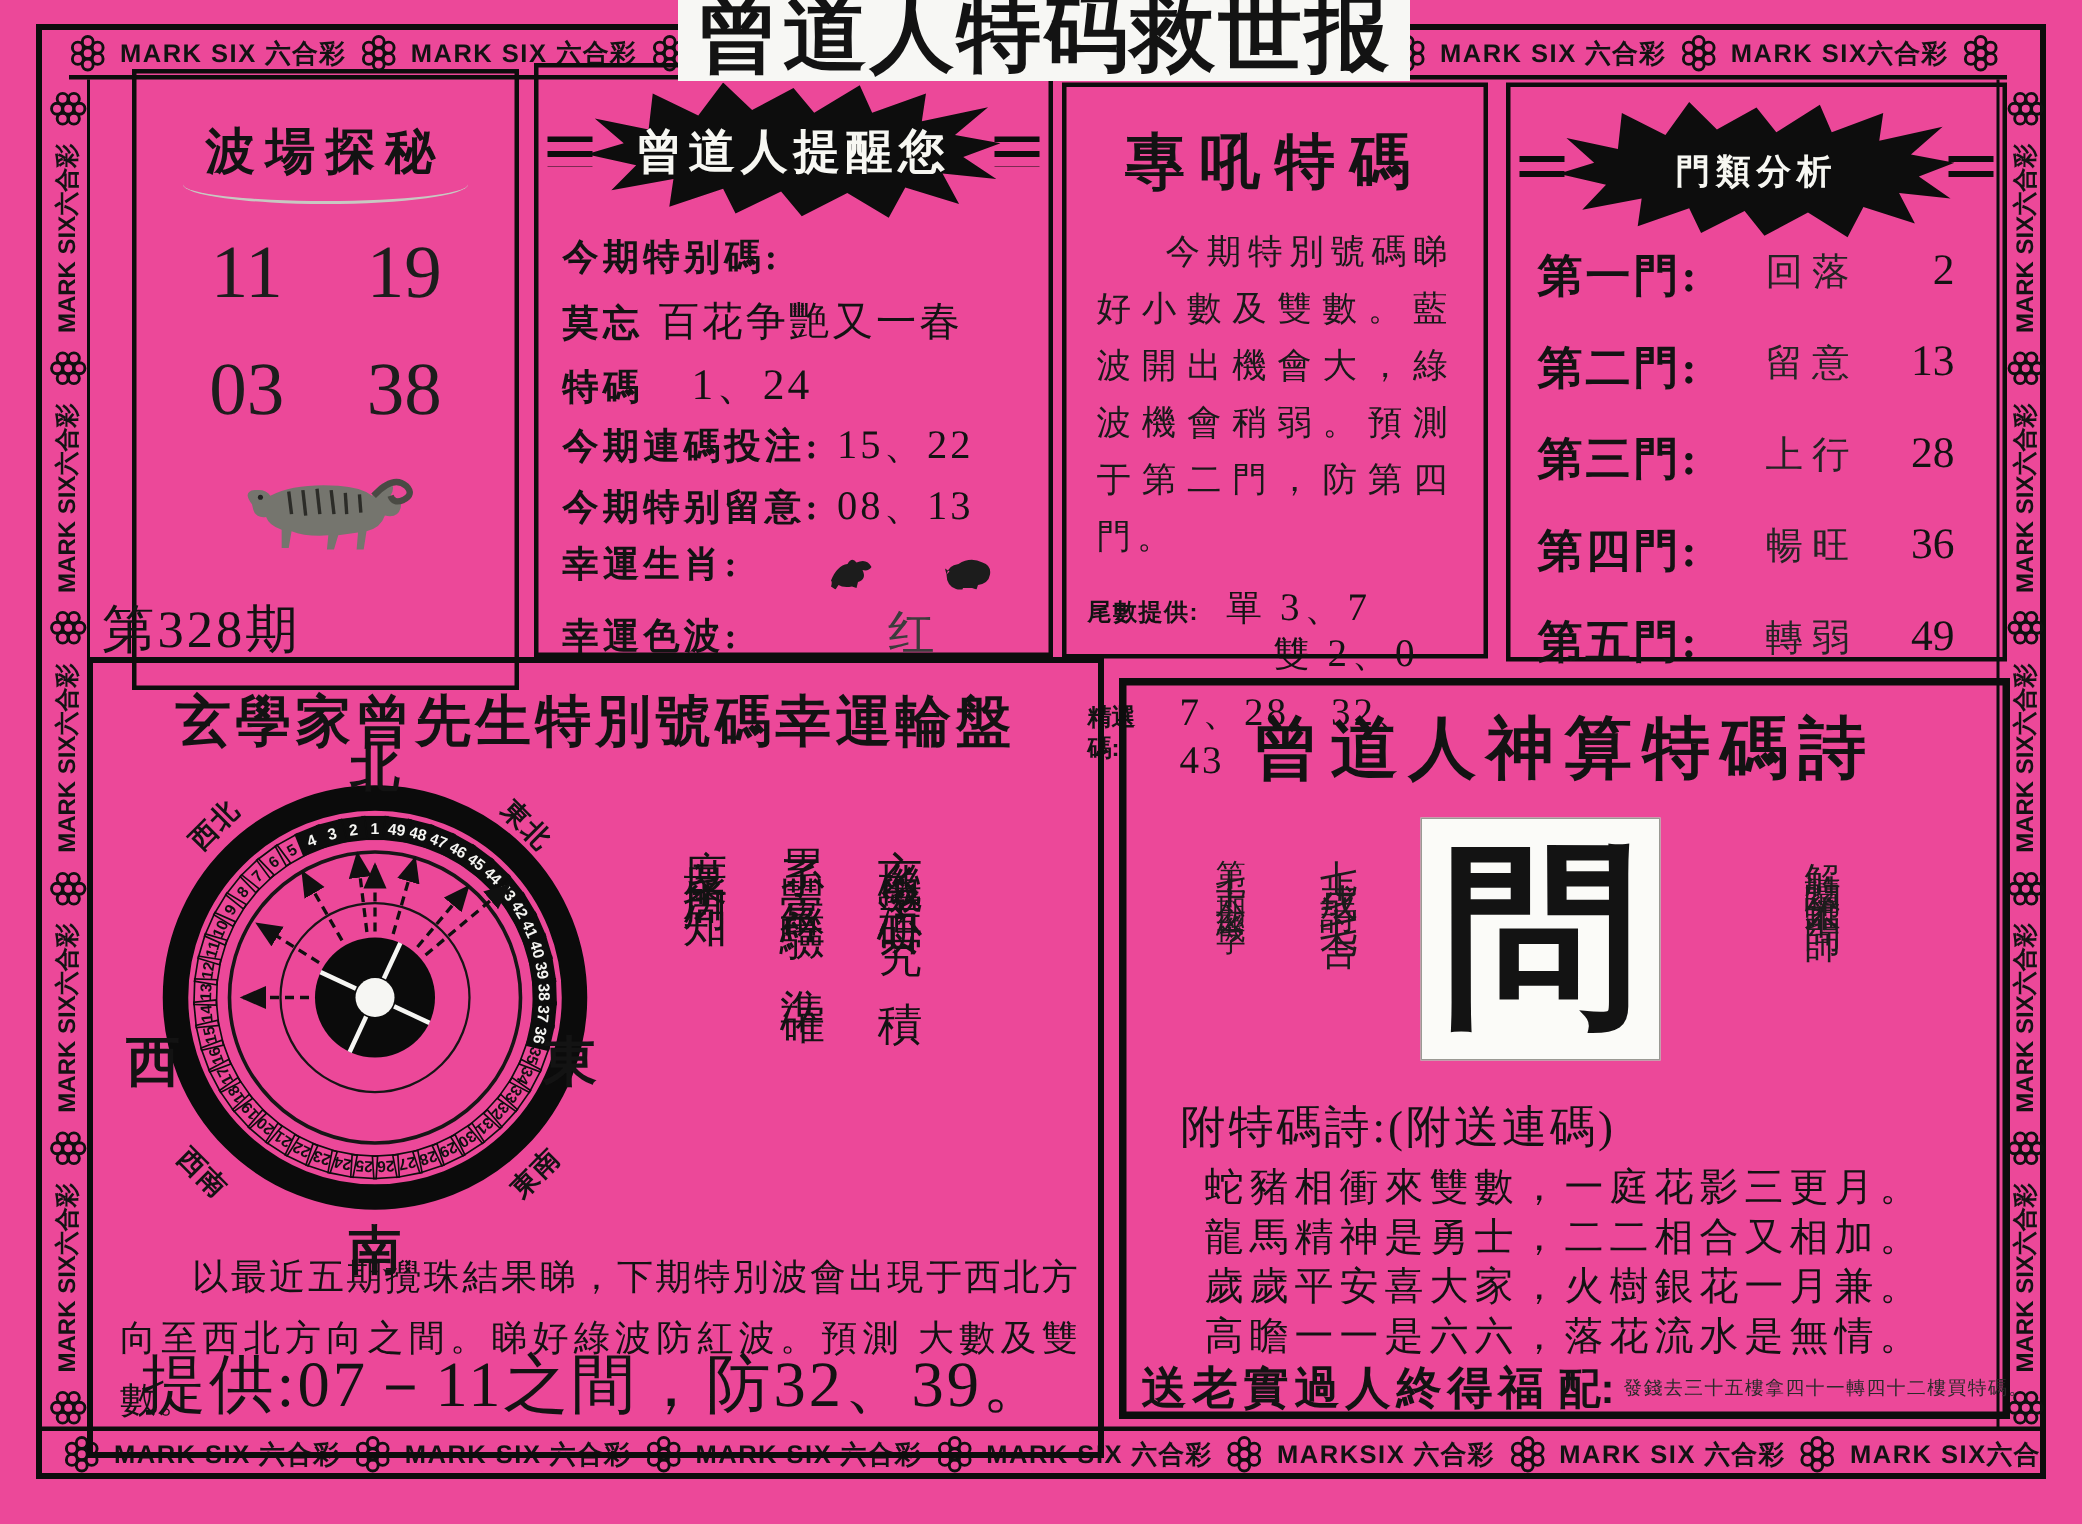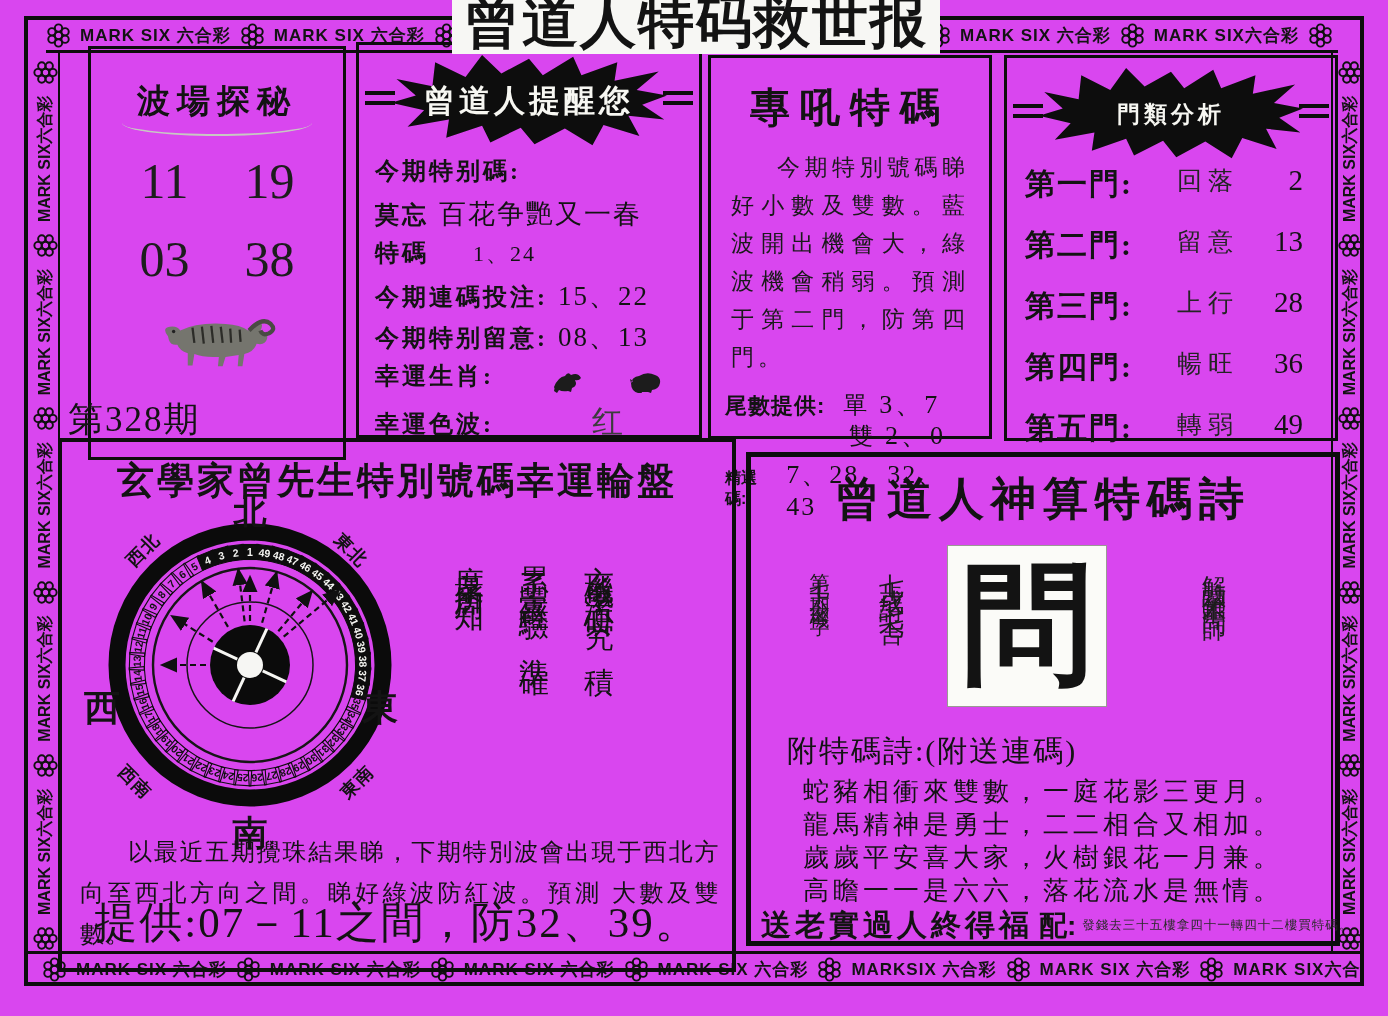--- a/index.html
+++ b/index.html
@@ -1,17 +1,17 @@
 <!DOCTYPE html>
 <html><head>
 <meta charset="utf-8">
 <style>
   *{box-sizing:border-box;margin:0;padding:0}
   html,body{background:#d8d8d4}
-  .page{position:relative;width:1388px;height:1016px;background:#d946ef;overflow:hidden;
+  .page{position:relative;width:1388px;height:1016px;background:#ec4899;overflow:hidden;
         color:#131313;font-family:"Liberation Serif","DejaVu Serif",serif}
   
   .frame{position:absolute;left:24px;top:16px;width:1340px;height:970px;border:4px solid #0d0d0d}
   .strip{position:absolute;display:flex;align-items:center;gap:9px;overflow:hidden;
          font-family:"Liberation Sans","DejaVu Sans",sans-serif;font-weight:700;font-size:17px;
          letter-spacing:1px;white-space:nowrap}
   .strip-top-left{left:46px;top:20px;width:410px;height:33px;border-bottom:3px solid #0d0d0d}
   .strip-top-right{left:926px;top:20px;width:412px;height:33px;border-bottom:3px solid #0d0d0d}
   .strip-bottom{left:28px;top:951px;width:1332px;height:33px;border-top:3px solid #0d0d0d;padding-left:14px}
   .vstrip{position:absolute;top:53px;width:32px;height:899px;overflow:hidden}
@@ -45,33 +45,33 @@
   .banner::before{left:0}.banner::after{right:0}
   .burst-text{position:absolute;inset:0;display:flex;align-items:center;justify-content:center;z-index:2;
      color:#f7f7f2;font-family:"Liberation Sans","DejaVu Sans",sans-serif;font-weight:800;letter-spacing:4px}
   
   .p2{left:356px;top:42px;width:346px;height:396px}
   .p2 .burst-text{font-size:31px}
   .p2-rows{margin-top:6px}
   .r2row{display:flex;align-items:baseline;gap:10px;height:41px;padding:0 16px}
   .r2label{font-weight:700;font-size:24px;letter-spacing:3px}
   .r2value{font-size:27px;letter-spacing:2px}
-  .r2row:nth-child(3) .r2value{margin-left:34px;font-size:22px}
+  .r2row:nth-child(3) .r2value{margin-left:22px;font-size:29px}
   .r2row:nth-child(6) .zod{margin-left:46px}
   .r2row:nth-child(6) .zod + .zod{margin-left:34px}
   .r2row:nth-child(7) .r2value{margin-left:88px;font-size:31px;color:#3c3c3c}
   .zod{width:34px;height:24px;align-self:center}
   
   .p3{left:708px;top:55px;width:284px;height:384px}
   .p3-title{margin-top:22px;text-align:center;font-family:"Liberation Sans","DejaVu Sans",sans-serif;
         font-weight:800;font-size:40px;letter-spacing:10px}
   .p3-body{padding:14px 20px 0;font-size:23px;line-height:38px;letter-spacing:4px;text-align:justify;text-indent:2em;color:#1a1a1a}
   .p3-tails{padding:10px 14px 0}
   .tailrow{display:flex;align-items:baseline;gap:12px;height:31px}
-  .tail-label{font-weight:800;font-size:22px;letter-spacing:1px;font-family:"Liberation Sans","DejaVu Sans",sans-serif}
+  .tail-label{font-weight:800;font-size:16px;letter-spacing:1px;font-family:"Liberation Sans","DejaVu Sans",sans-serif}
   .tail-kind{font-size:24px;margin-left:6px}
   .tail-nums{font-size:26px;letter-spacing:3px}
   .tailrow.indent{padding-left:118px}
   .selrow{display:flex;align-items:baseline;gap:8px;margin-top:8px}
   .sel-label{font-weight:800;font-size:16px;font-family:"Liberation Sans","DejaVu Sans",sans-serif}
   .sel-value{font-size:26px;letter-spacing:2px}
   
   .p4{left:1004px;top:55px;width:334px;height:386px}
   .p4 .burst-text{font-size:23px}
   .p4-rows{margin-top:2px}

